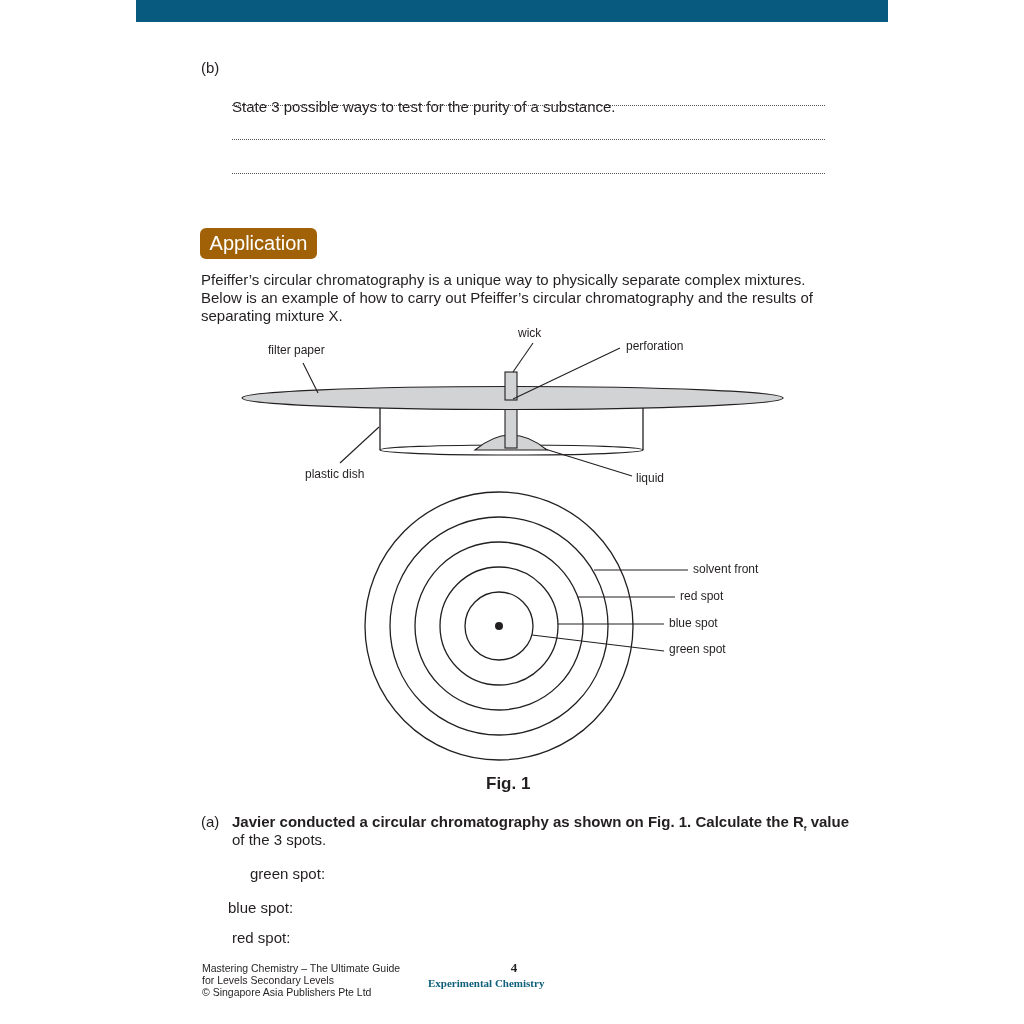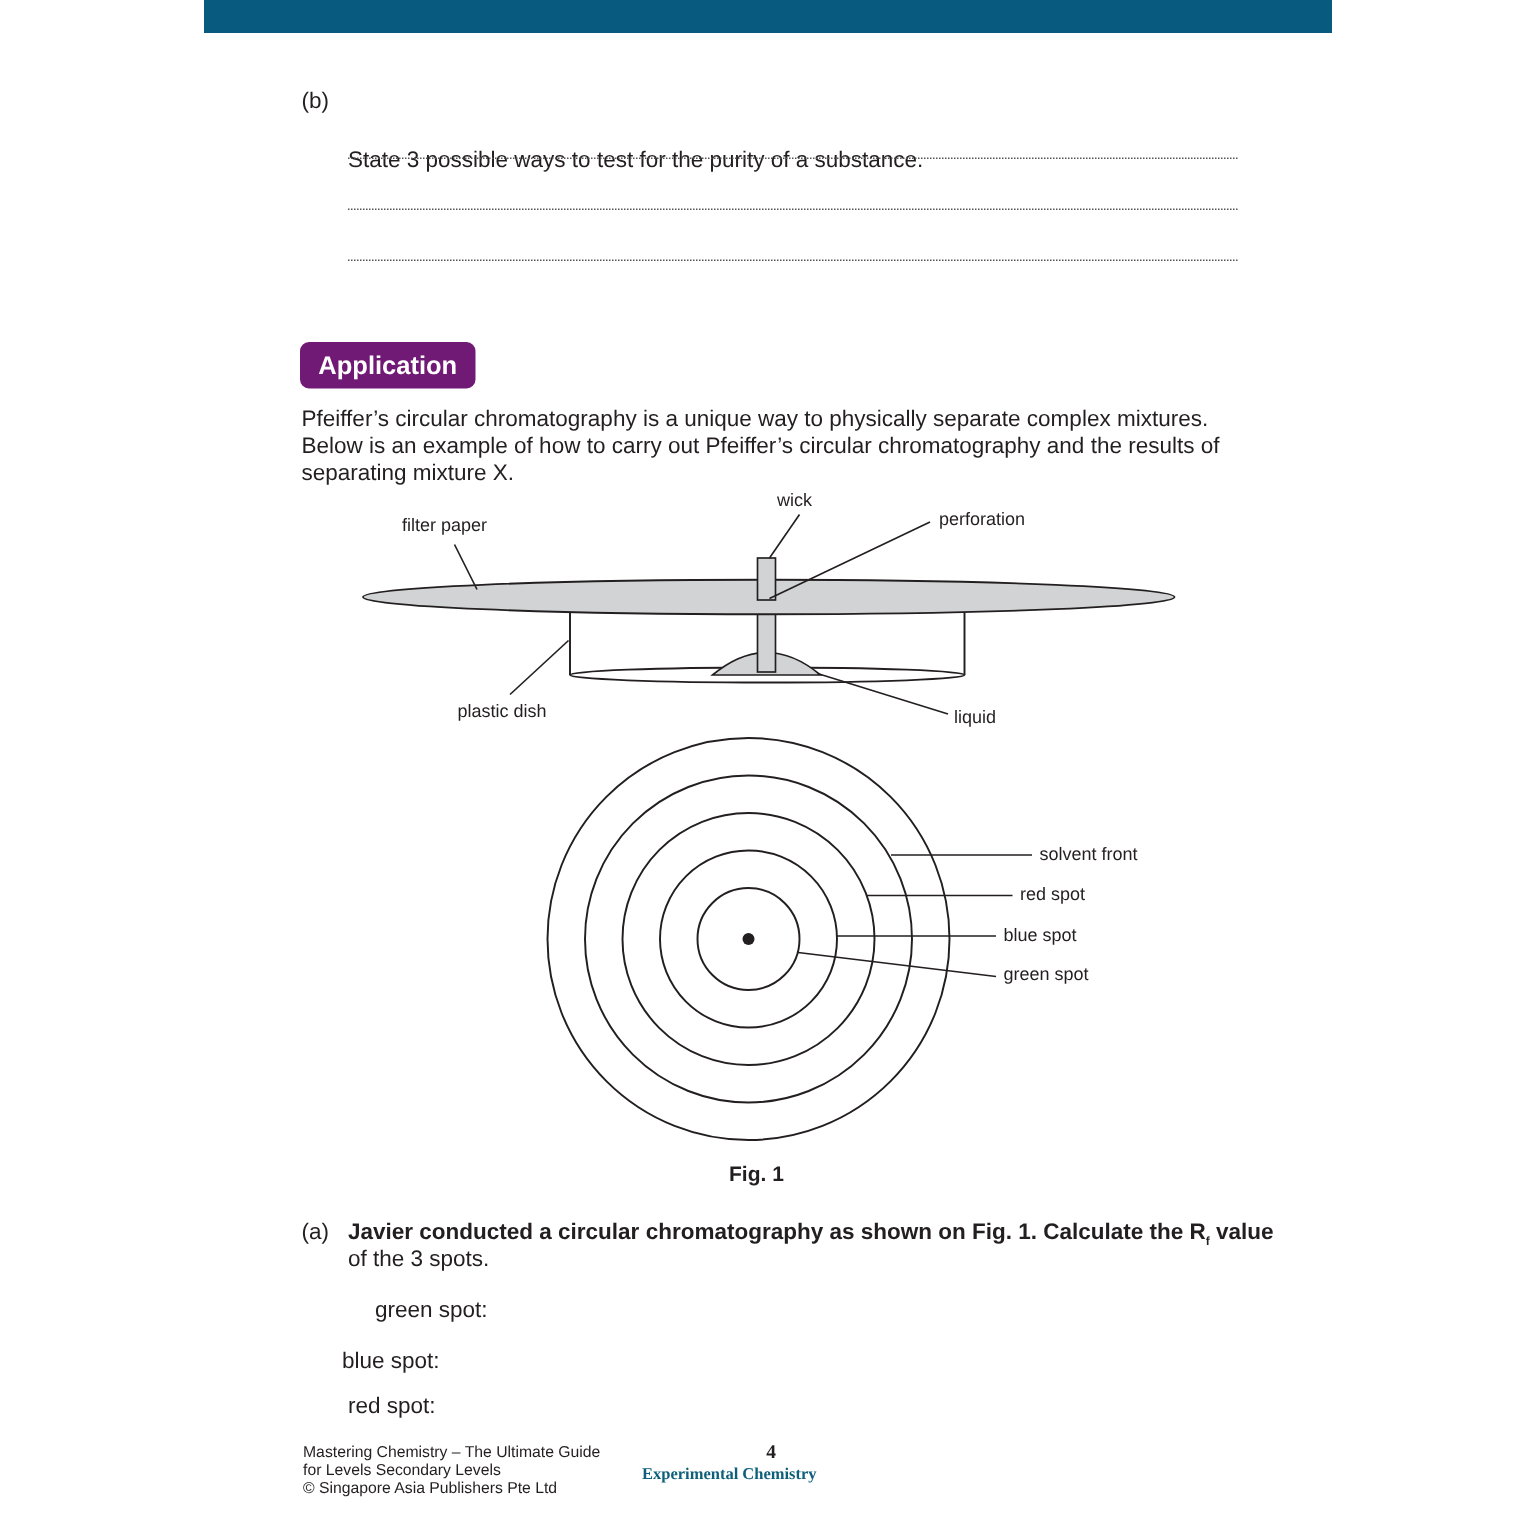--- a/index.html
+++ b/index.html
@@ -2,27 +2,27 @@
 <html><head>
 <meta charset="utf-8">
 <style>
   html, body { margin: 0; padding: 0; background: #ffffff; }
   body { width: 1024px; height: 1024px; position: relative; overflow: hidden;
          font-family: "Liberation Sans", sans-serif; color: #231f20; }
   .top-bar { position: absolute; left: 136px; top: 0; width: 752px; height: 22px; background: #085a7e; }
   .abs { position: absolute; white-space: nowrap; }
   .q-text { font-size: 15px; line-height: 18px; }
   .answer-line { position: absolute; left: 232px; width: 593px; height: 0; border-top: 1px dotted #555; }
-  .badge { position: absolute; left: 200px; top: 228px; width: 117px; height: 31px; background: #701a75;
-           border-radius: 6px; color: #fff; font-weight: bold; font-size: 17px; line-height: 31px;
+  .badge { position: absolute; left: 200px; top: 228px; width: 117px; height: 31px; background: #a16207;
+           border-radius: 6px; color: #fff; font-weight: normal; font-size: 20px; line-height: 31px;
            text-align: center; }
   .intro { position: absolute; left: 201px; top: 271px; width: 626px; font-size: 15px; line-height: 18px; }
   .diagram { position: absolute; left: 0; top: 0; width: 1024px; height: 1024px; }
   .lbl { font-family: "Liberation Sans", sans-serif; font-size: 12px; fill: #231f20; }
-  .fig-cap { position: absolute; left: 486px; top: 774px; font-size: 14px; font-weight: bold; }
+  .fig-cap { position: absolute; left: 486px; top: 774px; font-size: 17px; font-weight: bold; }
   .footer-left { position: absolute; left: 202px; top: 962px; font-family: Liberation Sans, sans-serif;
                  font-size: 10.5px; line-height: 12px; color: #231f20; }
   .footer-page { position: absolute; left: 490px; top: 960px; width: 48px; text-align: center;
                  font-family: "Liberation Serif", serif; font-weight: bold; font-size: 13px; color: #231f20; }
   .footer-chapter { position: absolute; left: 428px; top: 977px; font-family: "Liberation Serif", serif;
                     font-weight: bold; font-size: 11px; color: #0e5f7a; }
   sub { font-size: 8px; }
 </style>
 </head>
 <body>

